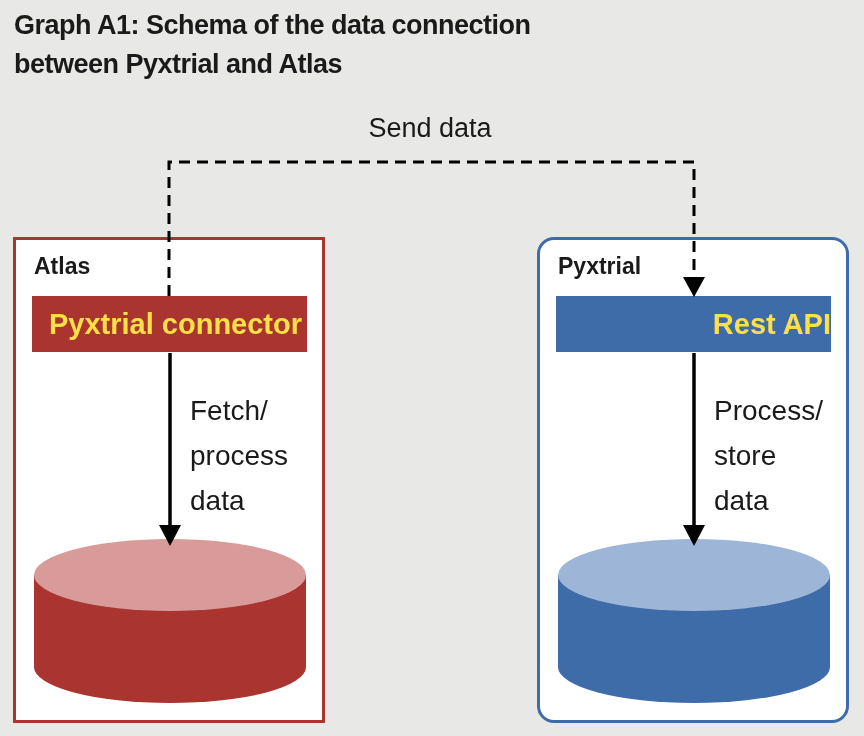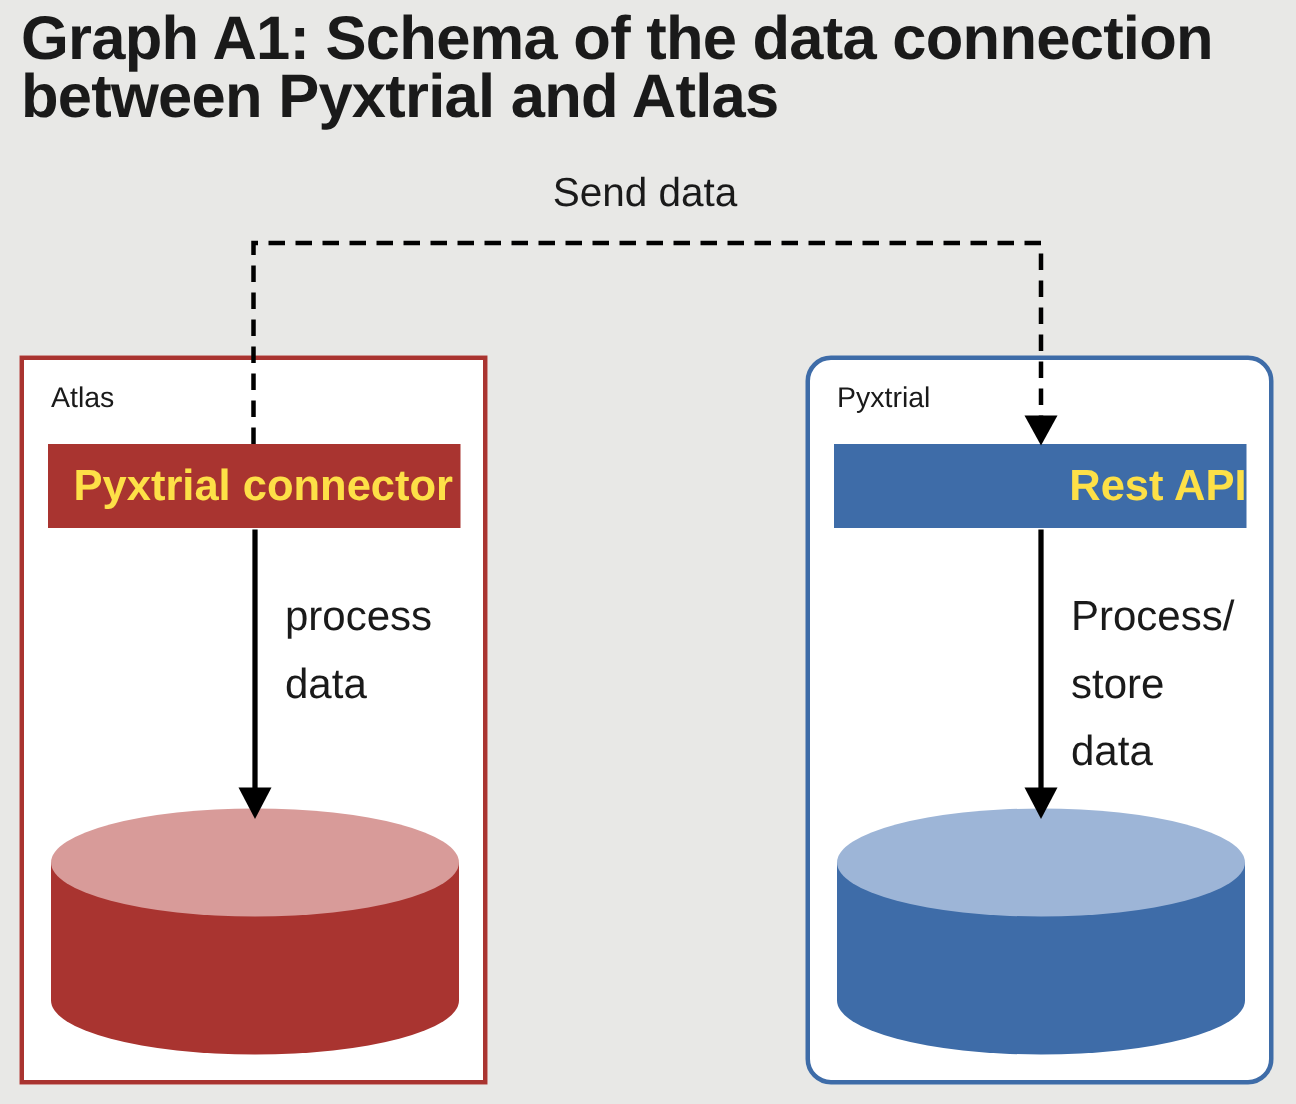--- a/index.html
+++ b/index.html
@@ -6,36 +6,36 @@
   body {
     width: 864px; height: 736px;
     position: relative;
     background: var(--background);
     font-family: "Liberation Sans", sans-serif;
     color: var(--text);
     overflow: hidden;
   }
   .title {
     position: absolute; left: 14px; top: 6px;
-    font-size: 41px; font-weight: 700; line-height: 39px;
+    font-size: 27px; font-weight: 700; line-height: 39px;
     letter-spacing: -0.5px;
   }
   .send-label {
     position: absolute; left: 330px; top: 110px; width: 200px;
     text-align: center; font-size: 27px; line-height: 36px;
   }
   .panel {
     position: absolute; top: 237px; width: 312px; height: 486px;
     background: var(--panel); border: 3px solid; box-sizing: border-box;
   }
   .panel.atlas   { left: 13px;  border-color: var(--atlas-accent); }
   .panel.pyxtrial{ left: 537px; border-color: var(--pyxtrial-accent); border-radius: 17px; }
   .panel-label {
     position: absolute; left: 18px; top: 10px;
-    font-size: 19px; font-weight: 400; line-height: 32px;
+    font-size: 23px; font-weight: 700; line-height: 32px;
   }
   .chip {
     position: absolute; left: 16px; top: 56px; width: 275px; height: 56px;
     box-sizing: border-box; padding-left: 17px;
     color: #fde047; font-size: 29px; font-weight: 700; line-height: 56px;
     white-space: nowrap;
   }
   .chip.red  { background: var(--atlas-accent); }
   .chip.blue { background: var(--pyxtrial-accent); text-align: right; }
   .flow-text {
@@ -56,20 +56,21 @@
   <div>Graph A1: Schema of the data connection</div>
   <div>between Pyxtrial and Atlas</div>
 </div>
 
 <div class="send-label">Send data</div>
 
 <div class="panel atlas">
   <div class="panel-label">Atlas</div>
   <div class="chip red">Pyxtrial connector</div>
   <div class="flow-text">
+    <div>Fetch/</div>
     <div>process</div>
     <div>data</div>
   </div>
   <svg class="cyl" width="276" height="168" viewBox="0 0 276 168">
     <path d="M2,38 V130 A136,36 0 0 0 274,130 V38 Z" style="fill: var(--atlas-accent);"></path>
     <ellipse cx="138" cy="38" rx="136" ry="36" style="fill: var(--atlas-light);"></ellipse>
   </svg>
 </div>
 
 <div class="panel pyxtrial">

